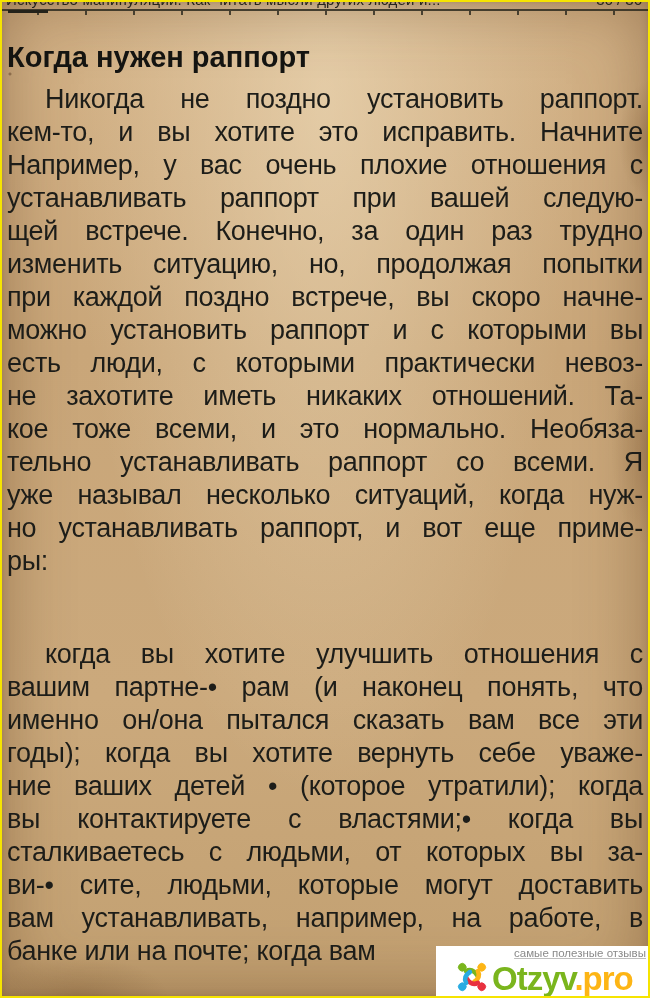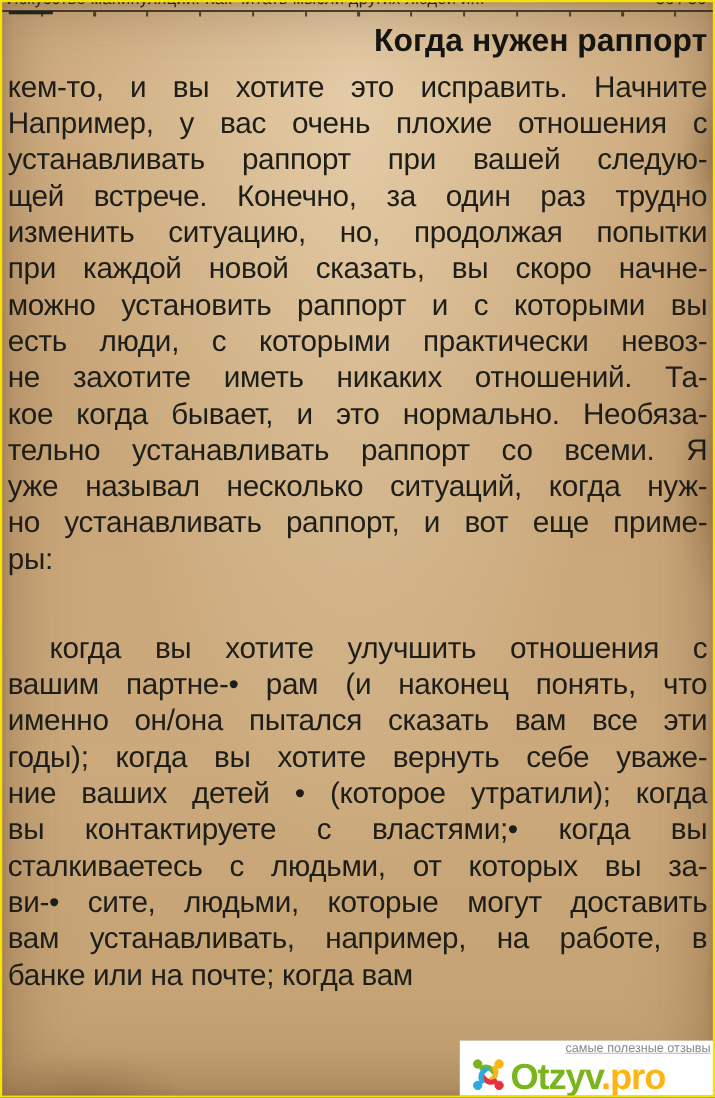--- a/index.html
+++ b/index.html
@@ -24,28 +24,28 @@
   .top-strip{position:absolute;top:0;left:0;right:0;height:16px;overflow:hidden;z-index:5;}
   .book-title{position:absolute;top:-9px;left:6px;font-size:15px;color:#26241c;white-space:nowrap;letter-spacing:.2px;}
   .page-indicator{position:absolute;top:-9px;right:8px;font-size:15px;color:#26241c;white-space:nowrap;}
   .progress-line{position:absolute;top:9px;left:0;right:0;height:0;border-top:2px solid rgba(45,42,30,.85);}
   .progress-ticks{position:absolute;top:11px;left:0;right:0;height:4px;
      background:repeating-linear-gradient(90deg,transparent 0 46px,rgba(40,38,28,.8) 46px 48px);
      background-position:-9px 0;}
   .progress-thumb{position:absolute;top:10px;left:8px;width:40px;height:3px;background:#24221a;}
   
   .content{position:relative;padding:16px 7px 0 7px;color:#1d1d19;}
-  .section-title{margin-top:4px;margin-bottom:9px;text-align:right;font-weight:bold;font-size:29px;line-height:34px;color:#141411;}
+  .section-title{margin-top:24px;margin-bottom:9px;text-align:left;font-weight:bold;font-size:29px;line-height:34px;color:#141411;}
   .line{font-size:27px;line-height:33px;letter-spacing:-0.3px;white-space:nowrap;}
   .j{text-align:justify;text-align-last:justify;white-space:normal;}
   .indent{text-indent:38px;}
-  .para2{margin-top:48px;}
+  .para2{margin-top:60px;}
   
-  .watermark{position:absolute;right:0;bottom:2px;width:232px;height:50px;background:#ffffff;z-index:20;
-     box-sizing:border-box;padding:1px 2px 0 6px;}
+  .watermark{position:absolute;right:0;bottom:2px;width:214px;height:50px;background:#ffffff;z-index:20;
+     box-sizing:border-box;padding:1px 2px 0 16px;}
   .wm-tagline{display:block;text-align:right;font-size:11.5px;line-height:12px;color:#8a8a8a;
      text-decoration:underline;text-decoration-color:#bdbdbd;padding-right:2px;}
   .wm-row{display:flex;align-items:flex-end;margin-top:-2px;}
   .wm-icon{width:40px;height:40px;flex:0 0 40px;}
   .wm-text{font-weight:bold;font-size:33px;line-height:36px;letter-spacing:-1px;white-space:nowrap;}
   .wm-green{color:#7ab51d;}
   .wm-orange{color:#fdb515;}
 </style>
 </head>
 <body>
@@ -58,30 +58,31 @@
     <div class="page-indicator">36 / 36</div>
     <div class="progress-line"></div>
     <div class="progress-ticks"></div>
     <div class="progress-thumb"></div>
   </div>
 
   <div class="content">
     <div class="section-title">Когда нужен раппорт</div>
 
     <div>
+      <div class="line j indent">Никогда не поздно установить раппорт.</div>
       <div class="line j">кем-то, и вы хотите это исправить. Начните</div>
       <div class="line j">Например, у вас очень плохие отношения с</div>
       <div class="line j">устанавливать раппорт при вашей следую-</div>
       <div class="line j">щей встрече. Конечно, за один раз трудно</div>
       <div class="line j">изменить ситуацию, но, продолжая попытки</div>
-      <div class="line j">при каждой новой сказать, вы скоро начне-</div>
+      <div class="line j">при каждой поздно встрече, вы скоро начне-</div>
       <div class="line j">можно установить раппорт и с которыми вы</div>
       <div class="line j">есть люди, с которыми практически невоз-</div>
       <div class="line j">не захотите иметь никаких отношений. Та-</div>
-      <div class="line j">кое когда бывает, и это нормально. Необяза-</div>
+      <div class="line j">кое тоже всеми, и это нормально. Необяза-</div>
       <div class="line j">тельно устанавливать раппорт со всеми. Я</div>
       <div class="line j">уже называл несколько ситуаций, когда нуж-</div>
       <div class="line j">но устанавливать раппорт, и вот еще приме-</div>
       <div class="line">ры:</div>
     </div>
 
     <div class="para2">
       <div class="line j indent">когда вы хотите улучшить отношения с</div>
       <div class="line j">вашим партне-• рам (и наконец понять, что</div>
       <div class="line j">именно он/она пытался сказать вам все эти</div>

